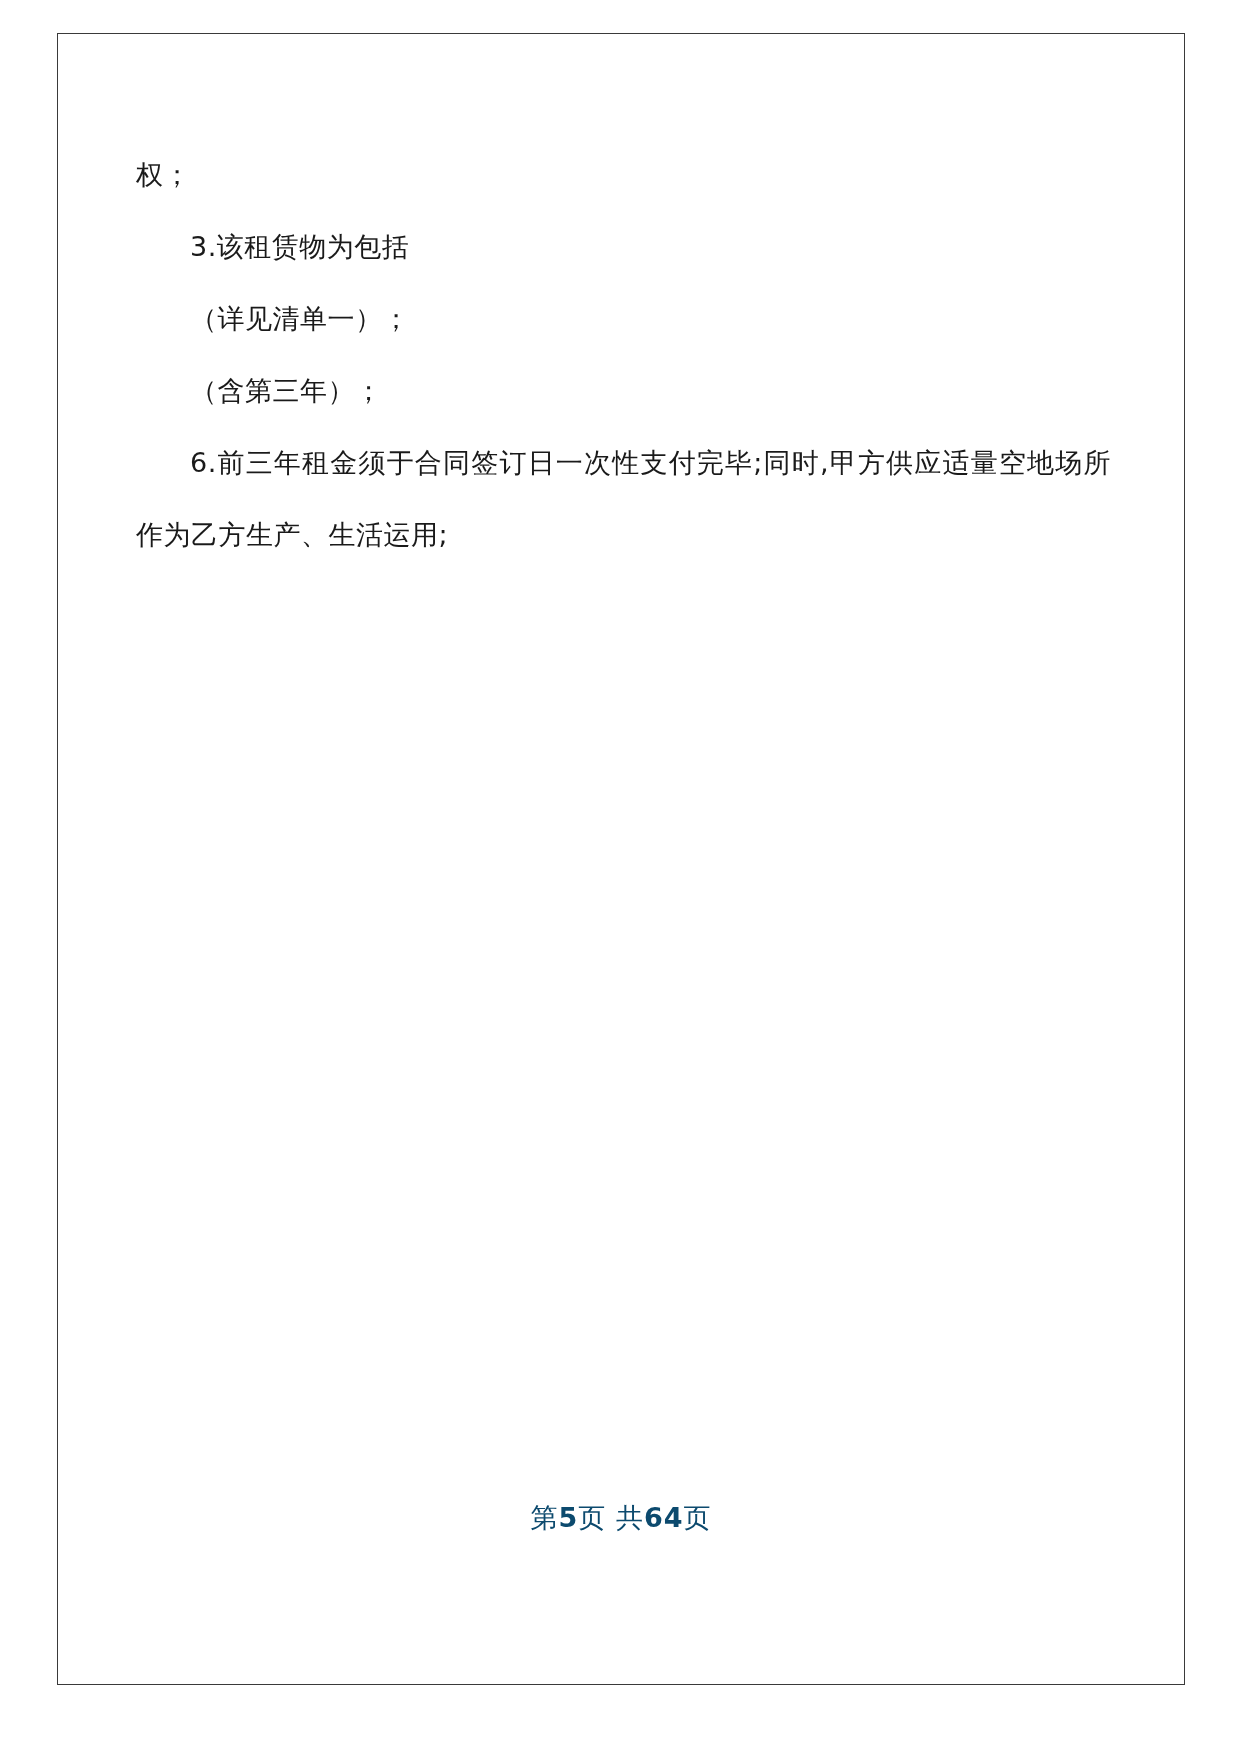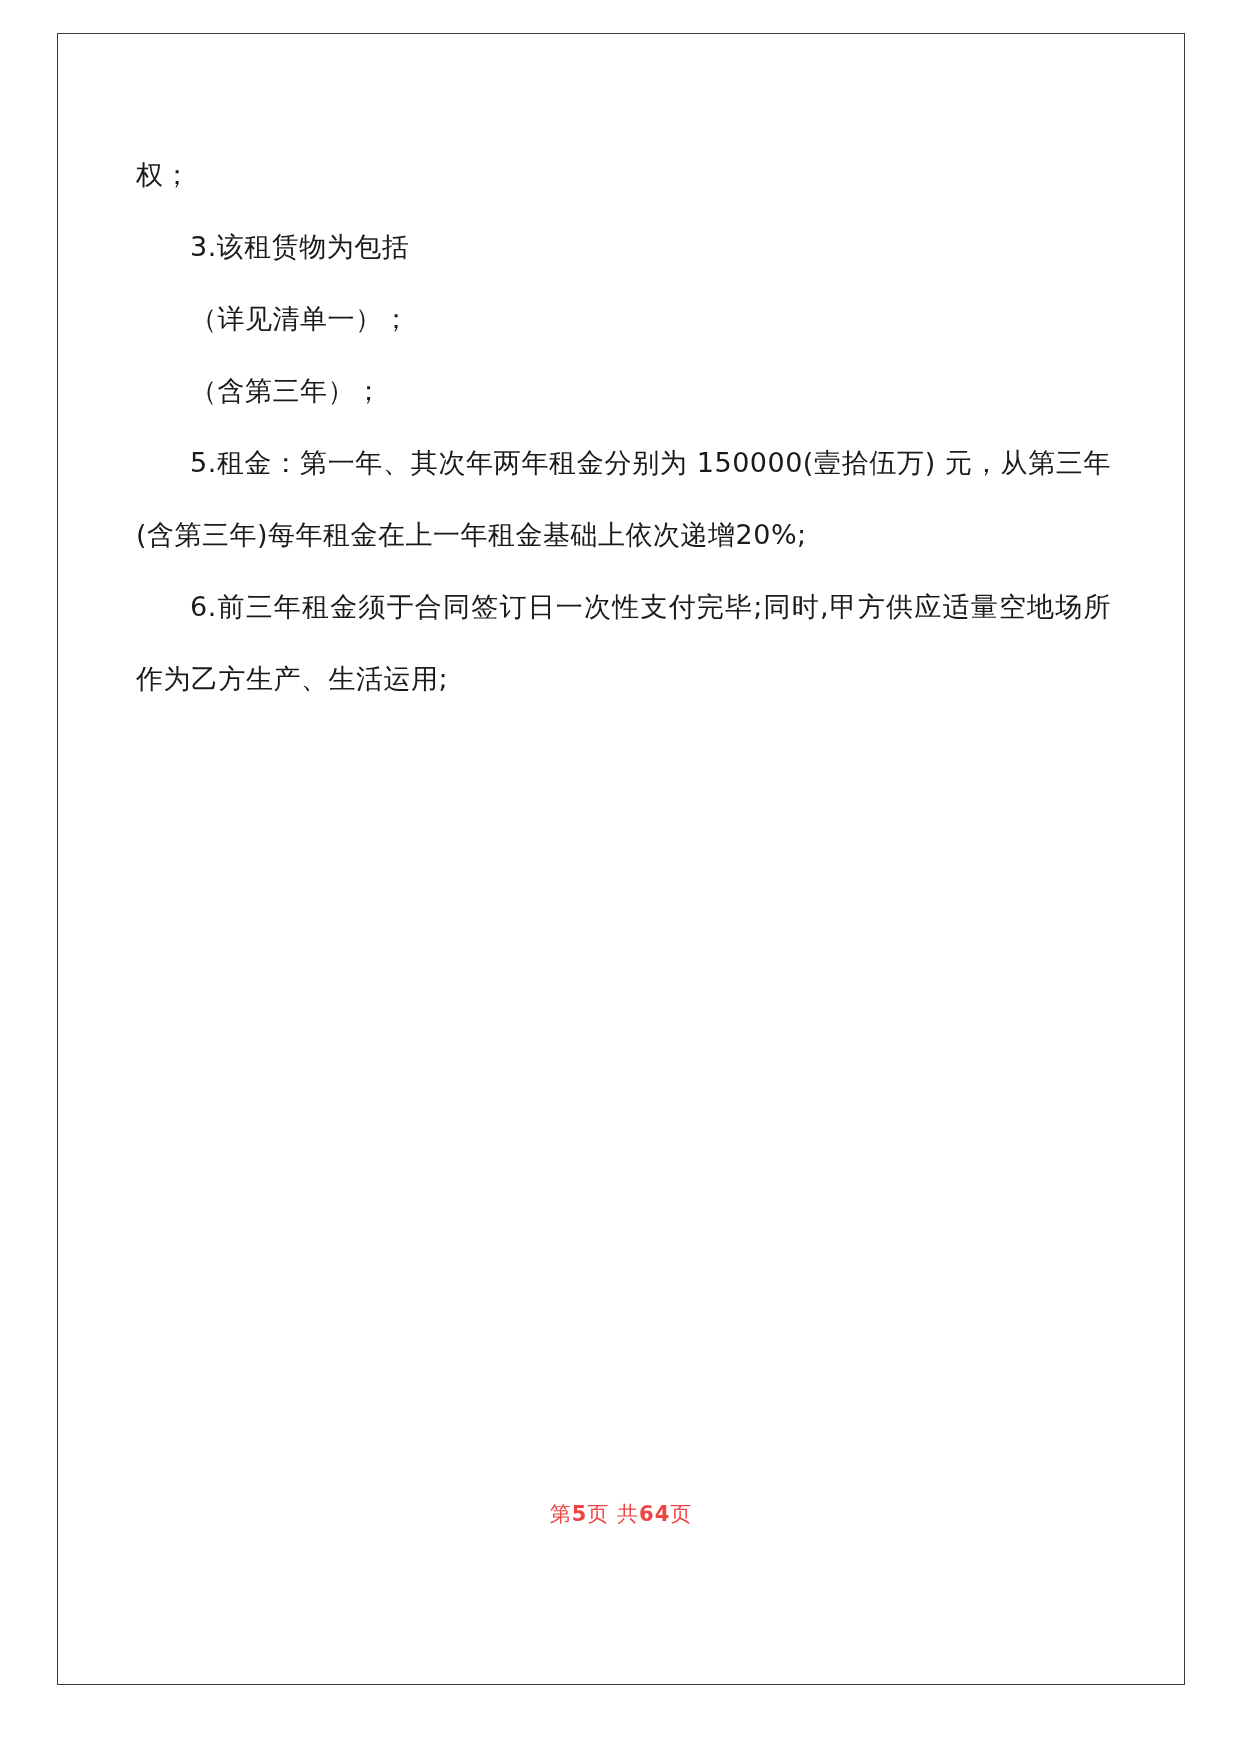--- a/index.html
+++ b/index.html
@@ -39,39 +39,38 @@
   }
   .para.indent {
     text-indent: 54px;
   }
   .footer {
     position: absolute;
     left: 0;
     right: 0;
     top: 1466px;
     text-align: center;
-    font-size: 21px;
-    color: #ef4444;
+    font-size: 27px;
+    color: #0c4a6e;
     letter-spacing: 1px;
   }
   .footer .num {
     font-weight: bold;
   }
 </style>
 </head>
 <body>
 
 <div class="page">
 
   <div class="content">
     <p class="para">权；</p>
     <p class="para indent">3.该租赁物为包括</p>
     <p class="para indent">（详见清单一）；</p>
     <p class="para indent">（含第三年）；</p>
-    <p class="para indent">5.租金：第一年、其次年两年租金分别为 150000(壹拾伍万) 元，从第三年(含第三年)每年租金在上一年租金基础上依次递增20%;</p>
     <p class="para indent">6.前三年租金须于合同签订日一次性支付完毕;同时,甲方供应适量空地场所作为乙方生产、生活运用;</p>
   </div>
 
   <div class="footer">
     <span>第</span><span class="num">5</span><span>页  共</span><span class="num">64</span><span>页</span>
   </div>
 
 </div>
 
 </body></html>

